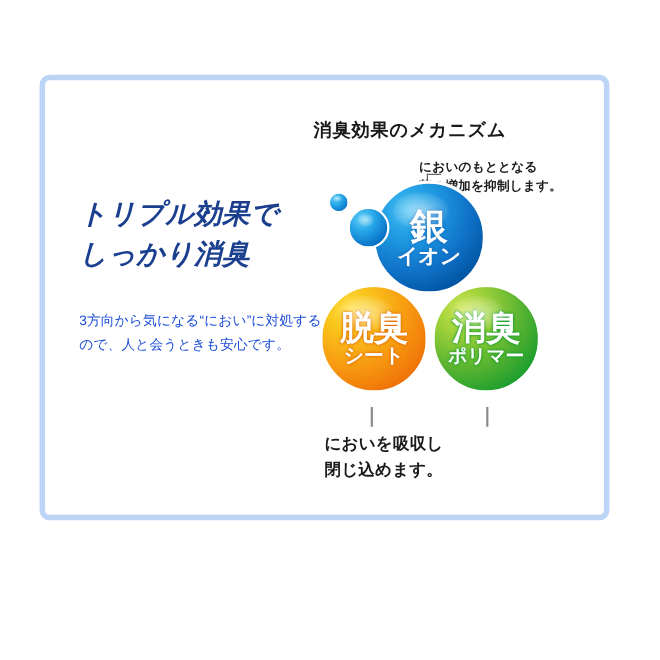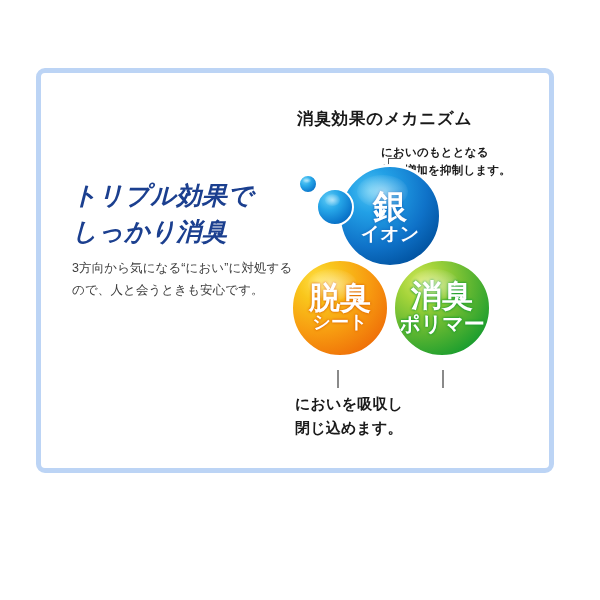--- a/index.html
+++ b/index.html
@@ -46,32 +46,32 @@
     color: #1b3f8f;
     font-size: 25px;
     font-weight: bold;
     line-height: 1.42;
     letter-spacing: 0.5px;
     white-space: pre-line;
     font-style: italic;
   }
 
   #lead-text {
-    margin-top: 8px;
-    color: #404040;
+    margin-top: 31px;
+    color: #1d4ed8;
     font-size: 12.5px;
     line-height: 1.78;
     letter-spacing: 0.1px;
     white-space: pre-line;
   }
 
   
   #mechanism-title {
     position: absolute;
-    left: 297px;
+    left: 285px;
     top: 108px;
     color: #1a1a1a;
     font-size: 16.5px;
     font-weight: bold;
     letter-spacing: 0.8px;
     font-family: Liberation Serif, serif;
   }
 
   
   #note-silver {
@@ -204,41 +204,40 @@
     font-weight: bold;
     line-height: 0.98;
     text-shadow: 0 0 2px #e06a00, 0 0 3px #e06a00;
   }
   #sphere-sheet .small {
     font-size: 18px;
     font-weight: bold;
     line-height: 1.05;
     margin-top: 1px;
     text-shadow: 0 0 2px #e06a00, 0 0 3px #e06a00;
-    font-family: Liberation Mono, monospace;
   }
 
   
   #sphere-polymer {
     left: 112px;
     top: 98px;
     width: 100px;
     height: 100px;
     background: radial-gradient(circle at 27% 22%,
                 #cfe65c 0%, #a5d43a 20%, #5cb531 52%, #149b2e 84%, #0a8a28 100%);
     z-index: 1;
   }
   #sphere-polymer .big {
     font-size: 31px;
     font-weight: bold;
     line-height: 0.98;
     text-shadow: 0 0 2px #159c2e, 0 0 3px #159c2e;
   }
   #sphere-polymer .small {
-    font-size: 21px;
+    font-size: 17px;
     font-weight: bold;
     line-height: 1.05;
     margin-top: 1px;
     text-shadow: 0 0 2px #159c2e, 0 0 3px #159c2e;
   }
 
   
   .bubble {
     position: absolute;
     border-radius: 50%;

